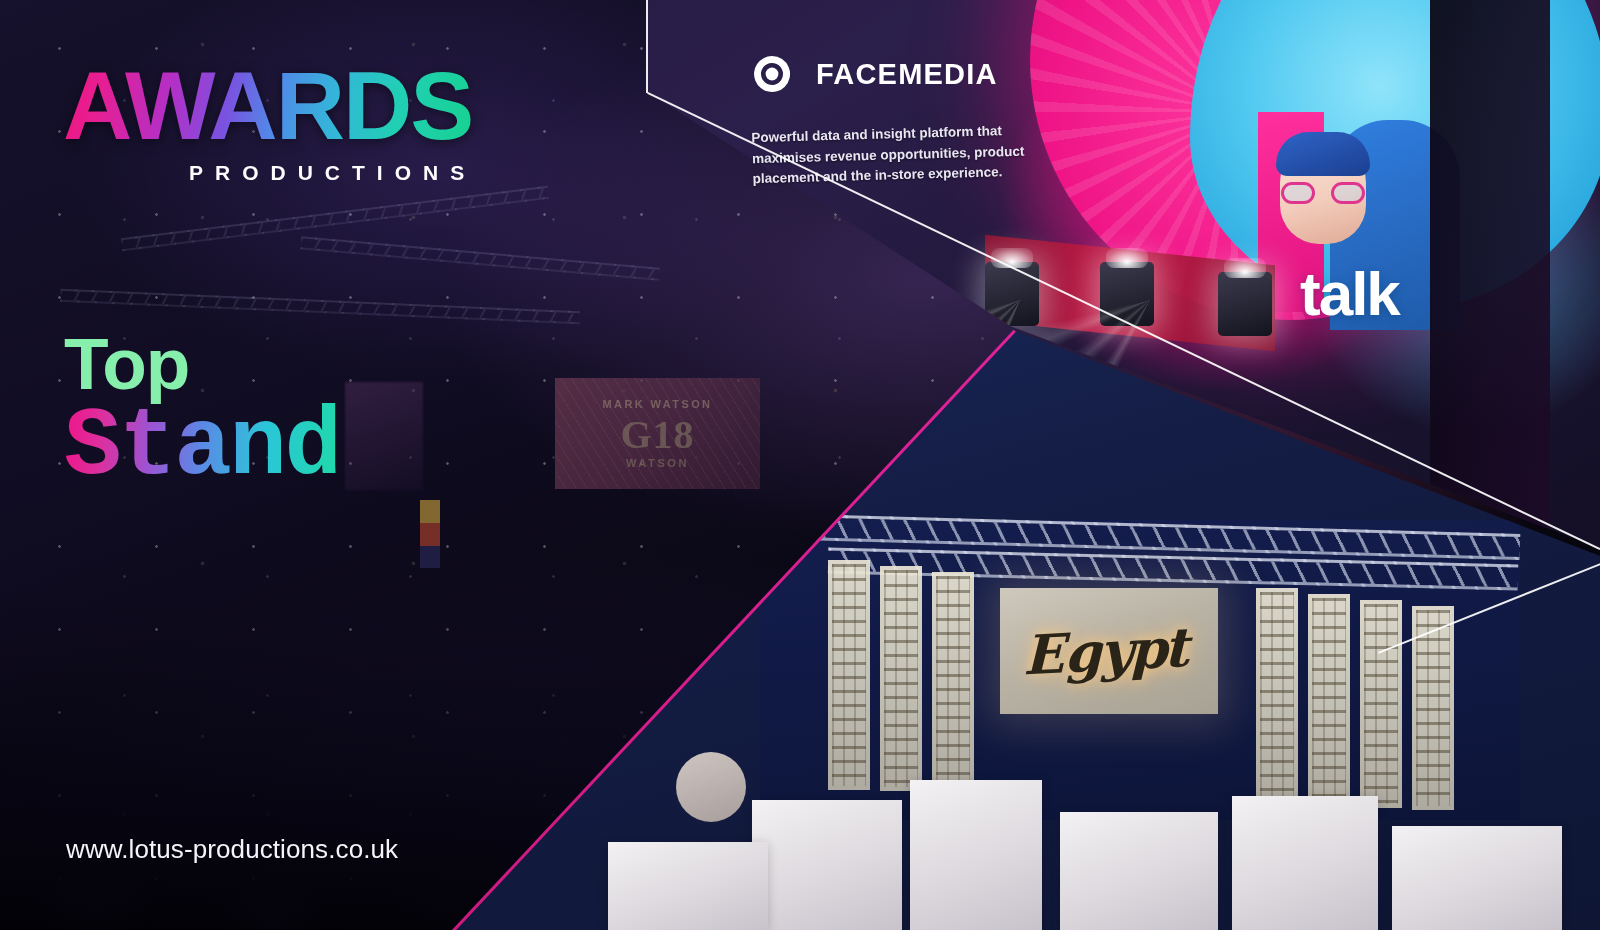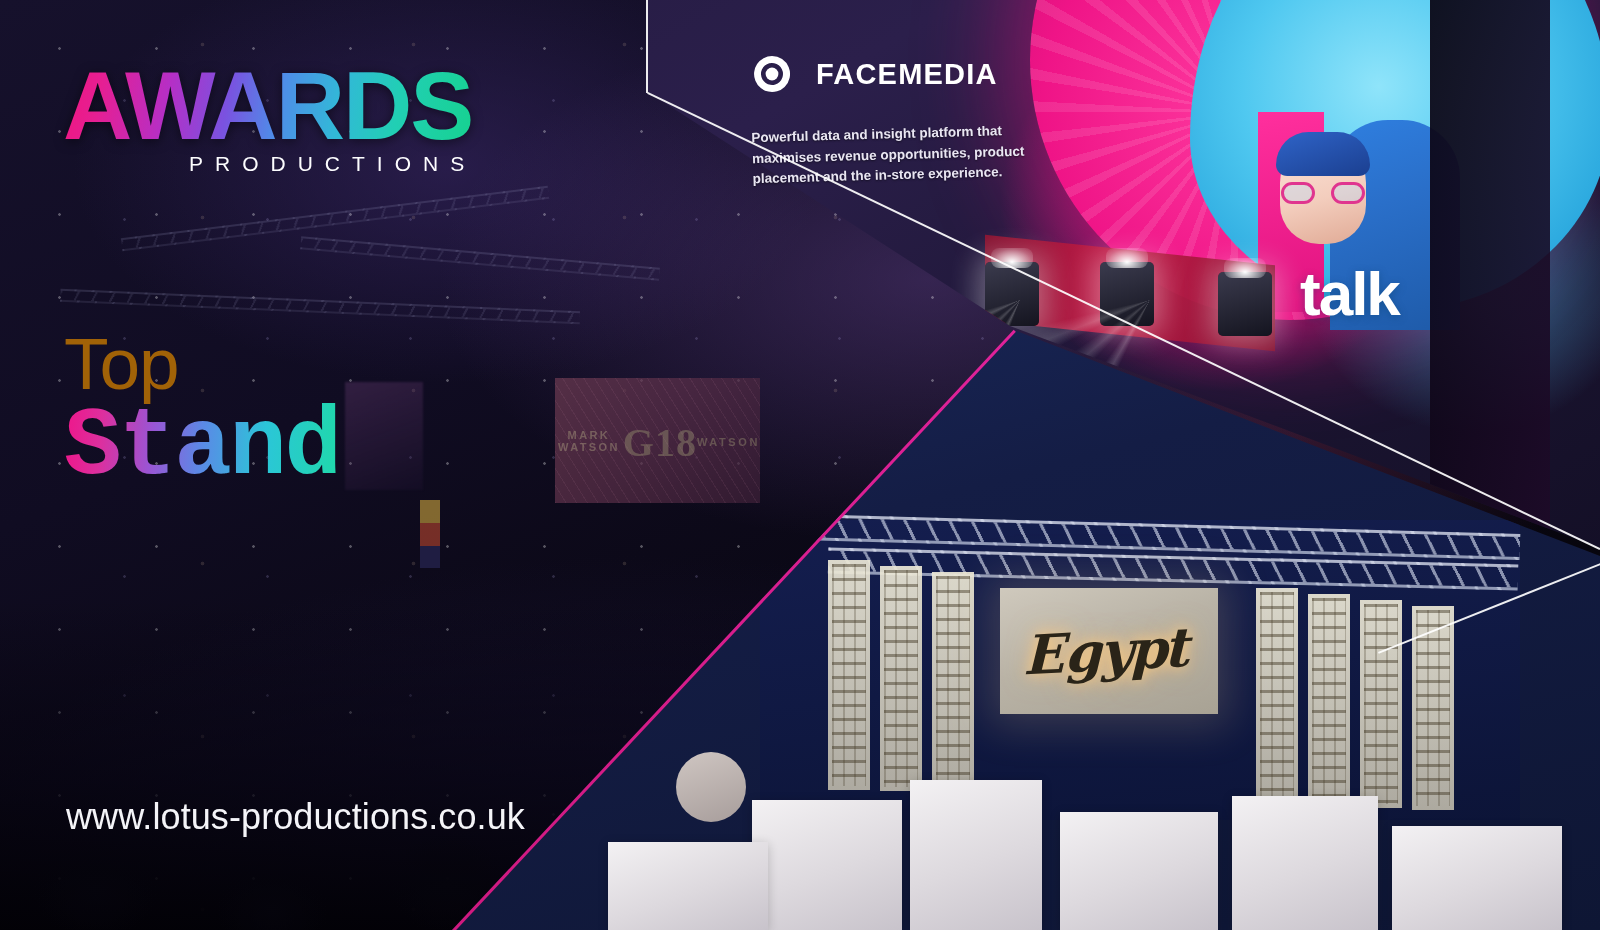--- a/index.html
+++ b/index.html
@@ -46,27 +46,26 @@
     background:
       radial-gradient(ellipse 90px 70px at 6% 88%, rgba(5,4,12,.95), transparent 70%),
       radial-gradient(ellipse 80px 66px at 17% 94%, rgba(5,4,12,.95), transparent 70%),
       radial-gradient(ellipse 86px 72px at 28% 86%, rgba(5,4,12,.95), transparent 70%),
       radial-gradient(ellipse 94px 78px at 39% 95%, rgba(5,4,12,.95), transparent 70%),
       linear-gradient(to top, rgba(2,1,6,.97) 0%, rgba(6,4,16,.72) 45%, rgba(6,4,16,0) 100%);
   }
 
   
   .award-screen{
-    position:absolute; left:555px; top:378px; width:205px; height:125px;
+    position:absolute; left:555px; top:378px; width:205px; height:111px;
     background:linear-gradient(125deg,#6d3b52 0%, #5a2f49 45%, #3e2038 100%);
     opacity:.72;
-    display:flex; flex-direction:row; align-items:center; justify-content:center;
+    display:flex; flex-direction:column; align-items:center; justify-content:center;
     overflow:hidden;
     filter:blur(.6px);
-    text-align:center;
   }
   .award-screen::after{
     content:""; position:absolute; inset:0;
     background:repeating-linear-gradient(58deg, rgba(255,170,200,.10) 0 1px, transparent 1px 9px);
   }
   .aw-name{ font-size:11px; letter-spacing:2.4px; color:rgba(208,190,150,.55); font-weight:600; }
   .aw-g18{ font-size:40px; font-weight:700; color:rgba(200,196,140,.45); line-height:1; margin-top:5px;
            font-family:"Liberation Serif", serif; letter-spacing:1px;}
   .aw-sub{ font-size:11px; letter-spacing:2.6px; color:rgba(200,196,140,.45); font-weight:600; margin-top:2px;}
 
@@ -248,49 +247,49 @@
   
   .brand{ position:absolute; left:63px; top:62px; }
   .brand-word{
     font-size:96px; font-weight:800; line-height:.92; letter-spacing:-2px;
     background:linear-gradient(100deg,#f0157f 0%, #e61f93 10%, #b52fc6 26%, #7a52e0 40%, #4f8ce8 52%, #32b8d8 66%, #21cfb4 80%, #16d28e 100%);
     -webkit-background-clip:text; background-clip:text; color:transparent;
     -webkit-text-fill-color:transparent;
     filter:drop-shadow(0 2px 6px rgba(0,0,0,.5));
   }
   .brand-sub{
-    margin-top:2px; margin-left:126px;
-    font-size:21px; letter-spacing:12px; color:#fdfdff; font-weight:400;
+    margin-top:11px; margin-left:126px;
+    font-size:21px; letter-spacing:12px; color:#fdfdff; font-weight:700;
   }
 
   .headline{ position:absolute; left:64px; top:328px; }
   .h-top{
-    font-size:73px; font-weight:400; color:#a16207; line-height:.98; letter-spacing:-1px;
+    font-size:73px; font-weight:700; color:#86efac; line-height:.98; letter-spacing:-1px;
   }
   .h-grad{
     font-size:96px; font-weight:800; line-height:1.0; letter-spacing:-2.5px;
     background-repeat:no-repeat;
     -webkit-background-clip:text; background-clip:text;
     color:transparent; -webkit-text-fill-color:transparent;
   }
   .h-exhibition{
     background-image:linear-gradient(95deg,#ef1589 0%, #e3239a 12%, #a63fc8 30%, #6f6ae2 44%, #3fa8e2 60%, #27c9d6 76%, #20d2c6 100%);
   }
   .h-stand{
     background-image:linear-gradient(95deg,#ef1589 0%, #dd2f9e 14%, #9a55d4 32%, #5a8ae6 50%, #2bc6d8 72%, #1fd9a8 100%);
     font-family:Liberation Mono, monospace;
   }
   .h-sub{
     margin-top:14px;
     font-size:47px; font-weight:800; color:#ffffff; letter-spacing:-.6px;
   }
 
   .site-url{
-    position:absolute; left:66px; top:796px;
-    font-size:36px; color:#f4f4f8; font-weight:300; letter-spacing:.1px;
+    position:absolute; left:66px; top:834px;
+    font-size:26px; color:#f4f4f8; font-weight:300; letter-spacing:.1px;
   }
 
   
   .fm{
     position:absolute; left:752px; top:54px; width:300px;
   }
   .fm-head{ display:flex; align-items:center; gap:24px; }
   .fm-mark{
     width:40px; height:40px; position:relative; flex:0 0 auto;
   }

